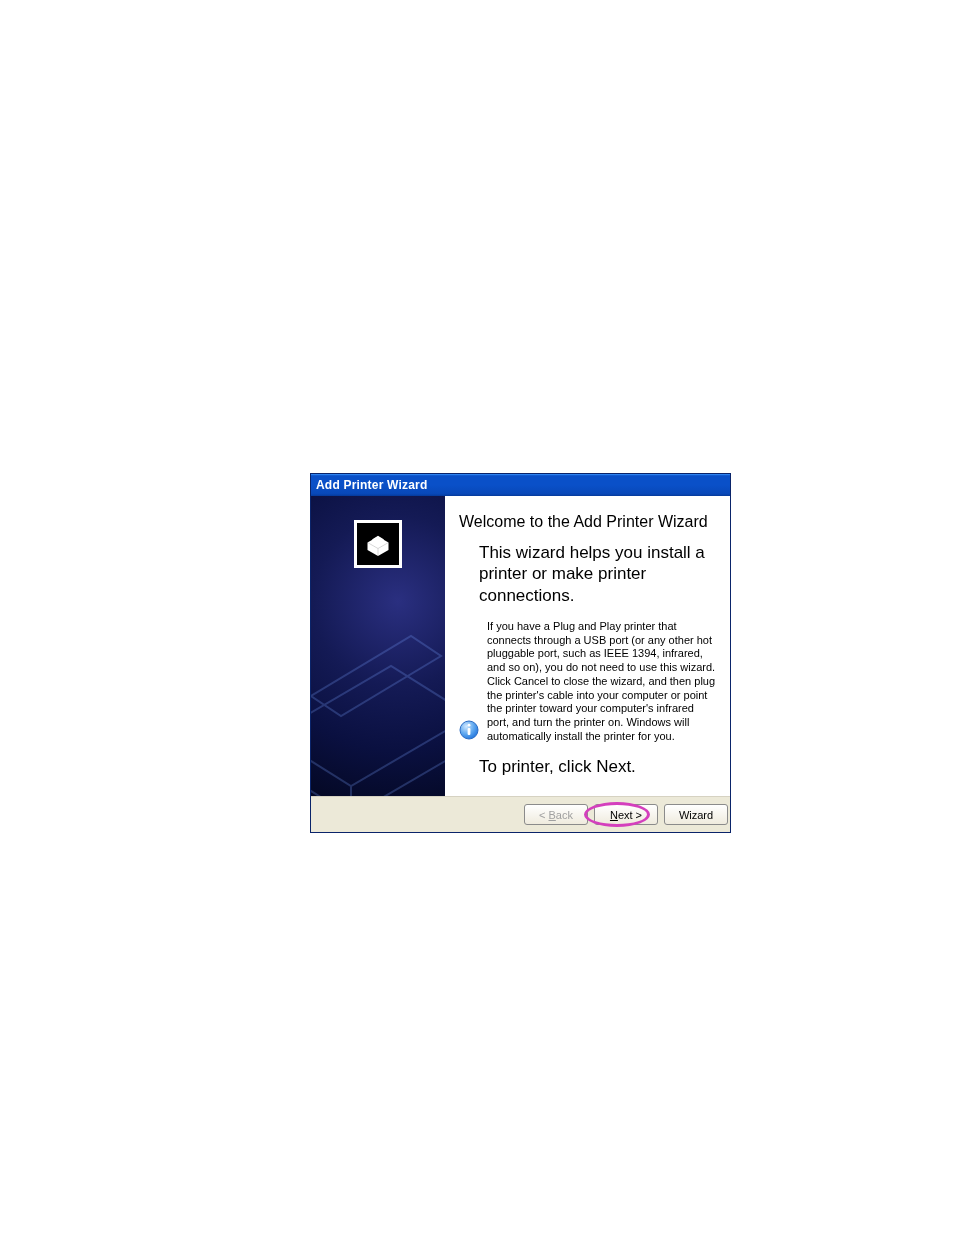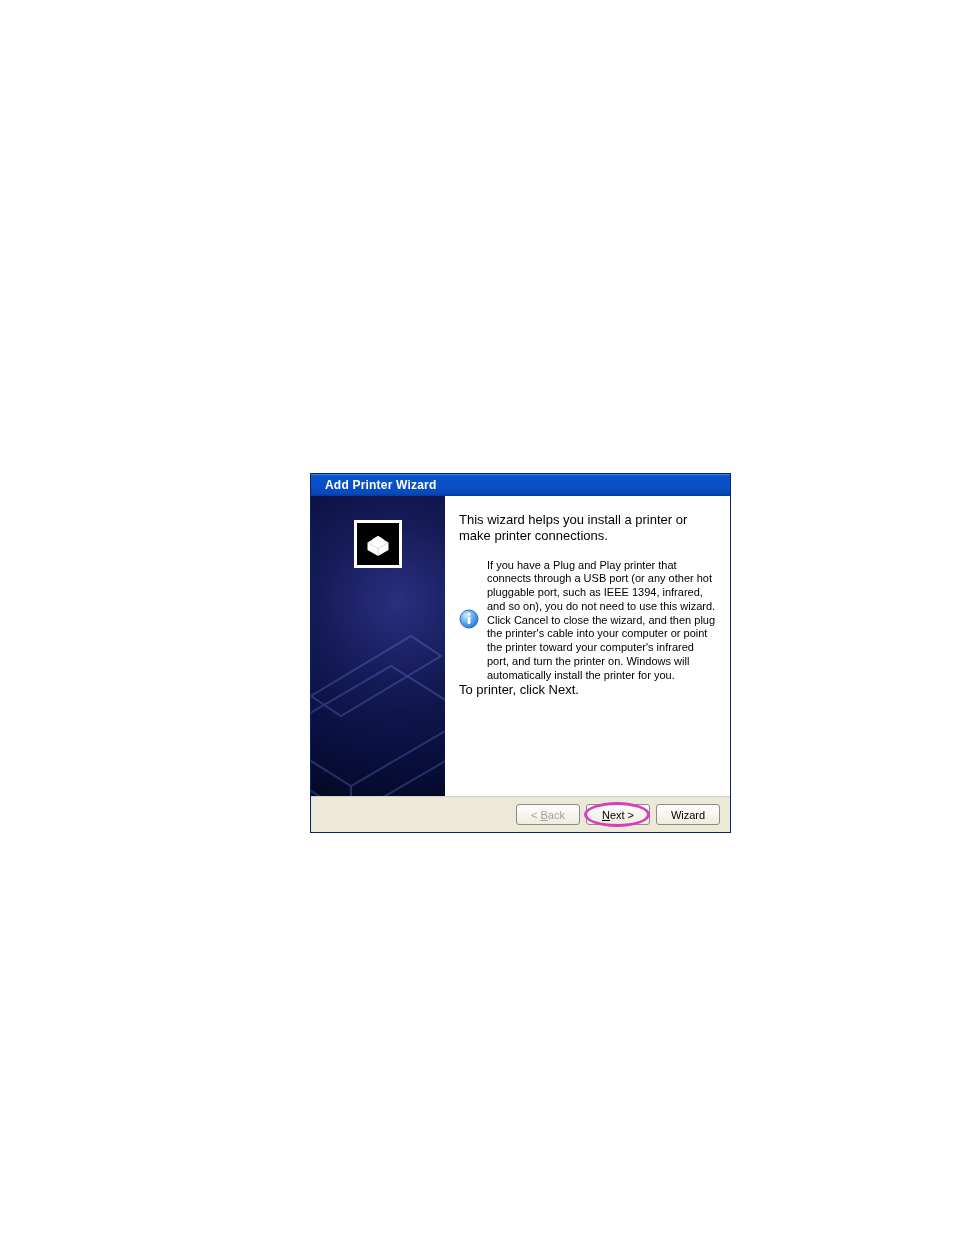--- a/index.html
+++ b/index.html
@@ -26,21 +26,21 @@
       background: linear-gradient(to bottom,
         #3a95ff 0%,
         #0a50c8 8%,
         #0a50c8 50%,
         #0848b8 90%,
         #053a9a 100%);
       color: #ffffff;
       font-weight: bold;
       font-size: 12px;
       line-height: 22px;
-      padding: 0 14px;
+      padding: 0 5px;
       letter-spacing: 0.2px;
     }
     .client {
       display: flex;
       height: 300px;
       background: #ffffff;
     }
     .sidebar {
       width: 134px;
       height: 100%;
@@ -76,45 +76,47 @@
       line-height: 1.25;
       color: #000;
     }
     .heading {
       font-size: 16px;
       color: #000;
       margin-bottom: 10px;
       font-weight: normal;
     }
     .para {
-      font-size: 13px;
+      font-size: 17px;
       margin-bottom: 14px;
       color: #000;
+      margin-left: 20px;
     }
     .info-row {
       display: flex;
-      align-items: center;
+      align-items: flex-end;
+      margin-bottom: 12px;
     }
     .info-icon {
       flex: 0 0 22px;
       margin-right: 6px;
       margin-top: 1px;
     }
     .info-text {
       font-size: 11px;
       color: #000;
     }
     .button-bar {
       height: 36px;
       border-top: 1px solid #d6d2c2;
       background: #ece9d8;
       display: flex;
       align-items: center;
       justify-content: flex-end;
-      padding: 0 10px;
+      padding: 0 2px;
       gap: 6px;
       position: relative;
     }
     .btn {
       min-width: 64px;
       height: 21px;
       font-family: Tahoma, Verdana, Arial, sans-serif;
       font-size: 11px;
       background: linear-gradient(to bottom, #ffffff, #efebde);
       border: 1px solid #8b8b8b;
@@ -167,20 +169,21 @@
           </g>
           <g fill="none" stroke="#000" stroke-width="0.6" opacity="0.35">
             <path d="M10 22 L24 30 L38 22"></path>
             <path d="M24 30 L24 40"></path>
           </g>
         </svg>
       </div>
     </div>
 
     <div class="content">
+      <div class="heading">Welcome to the Add Printer Wizard</div>
       <div class="para">This wizard helps you install a printer or make printer connections.</div>
       <div class="info-row">
         <div class="info-icon">
           <svg width="20" height="20" viewBox="0 0 20 20">
             <defs>
               <radialGradient id="ig" cx="35%" cy="30%" r="70%">
                 <stop offset="0%" stop-color="#cfe7ff"></stop>
                 <stop offset="60%" stop-color="#5fa8ef"></stop>
                 <stop offset="100%" stop-color="#2b7de0"></stop>
               </radialGradient>

